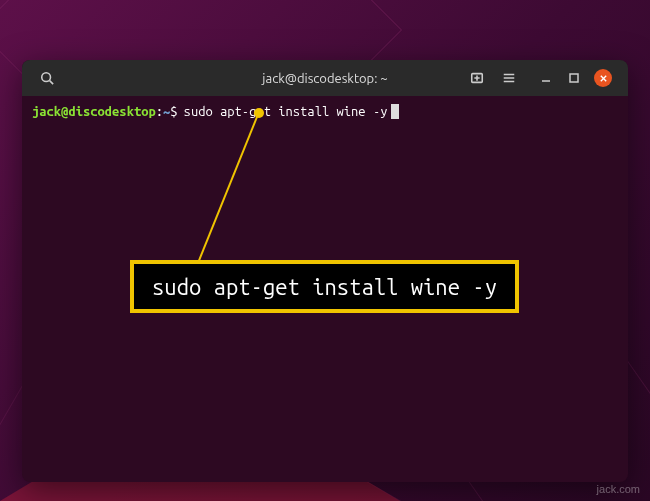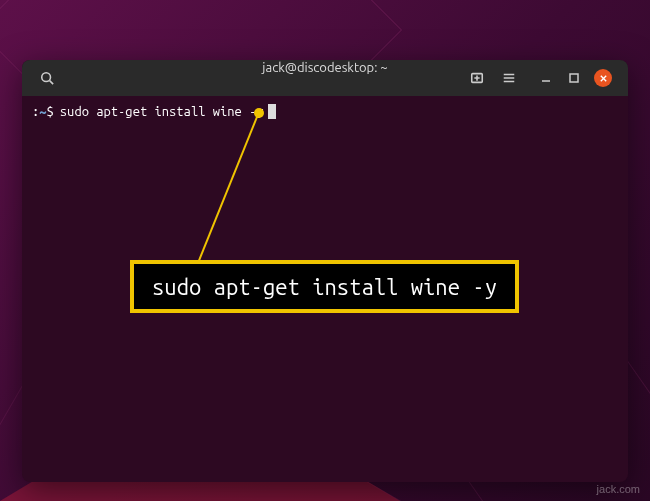--- a/index.html
+++ b/index.html
@@ -60,20 +60,21 @@
       height: 422px;
       background: #2d0922;
       border-radius: 8px;
       box-shadow: 0 8px 32px rgba(0,0,0,0.5);
       overflow: hidden;
     }
     .titlebar {
       height: 36px;
       background: #2a2a2a;
       display: flex;
+      align-items: center;
       padding: 0 16px;
       position: relative;
     }
     .titlebar-left {
       display: flex;
       align-items: center;
       gap: 6px;
     }
     .titlebar-title {
       position: absolute;
@@ -261,20 +262,21 @@
           <svg width="9" height="9" viewBox="0 0 10 10">
               <line x1="2" y1="2" x2="8" y2="8" stroke="#fff" stroke-width="1.5"></line>
               <line x1="8" y1="2" x2="2" y2="8" stroke="#fff" stroke-width="1.5"></line>
             </svg>
         </div>
       </div>
     </div>
   </div>
   <div class="terminal-body">
     <div class="prompt-line">
+      <span class="prompt-user">jack@discodesktop</span>
         <span class="prompt-colon">:</span>
         <span class="prompt-path">~</span>
         <span class="prompt-dollar">$</span>
       <span class="command-text">sudo apt-get install wine -y</span>
       <span class="cursor-block"></span>
     </div>
   </div>
 </div>
 
 <div class="callout-dot"></div>

